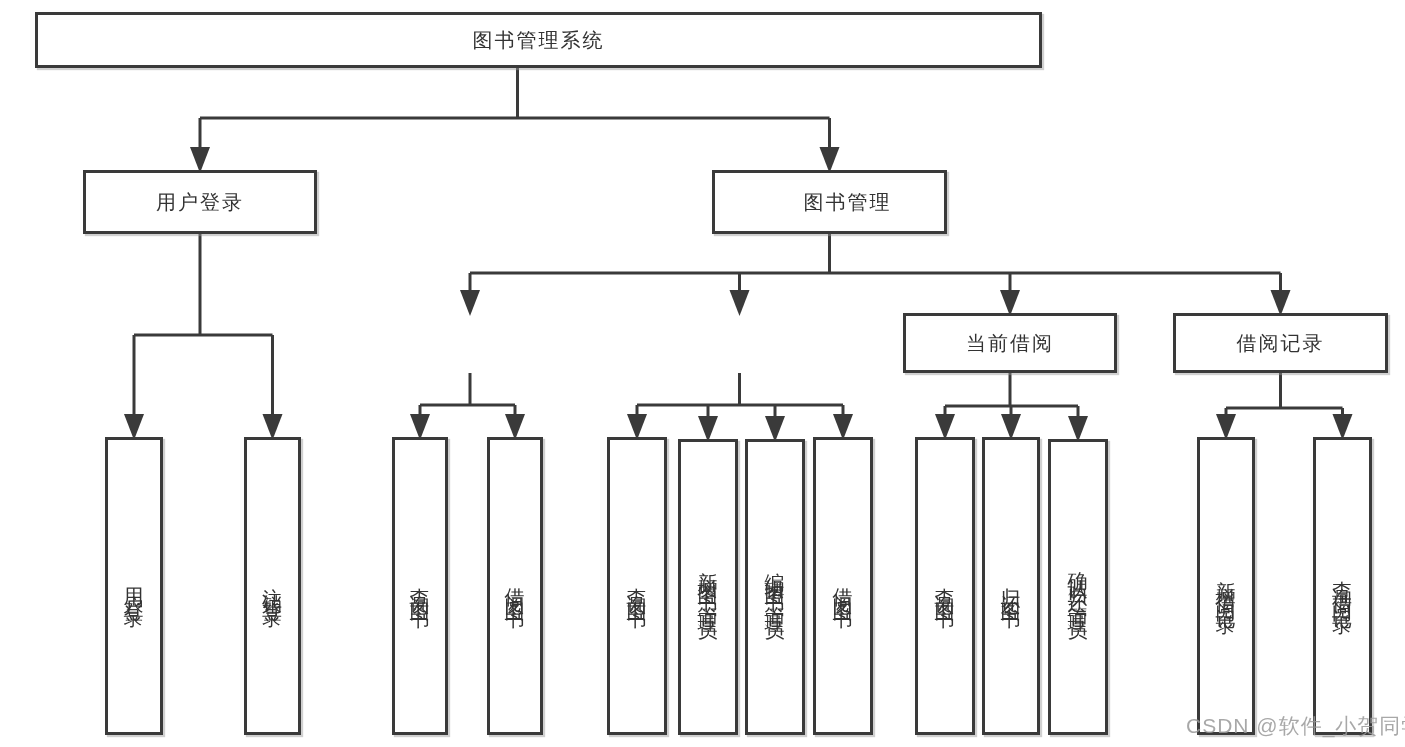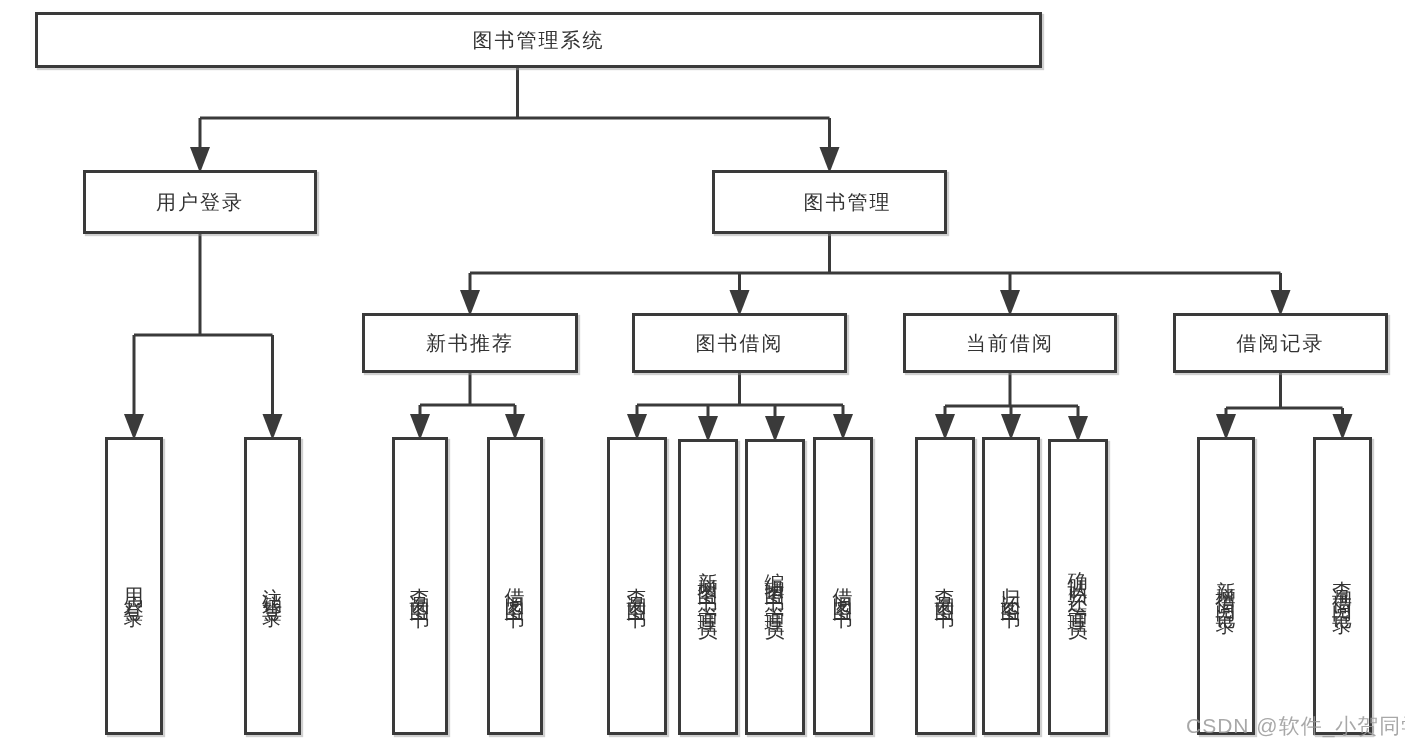--- a/index.html
+++ b/index.html
@@ -109,26 +109,20 @@
   <div id="watermark" style="color: rgb(154, 154, 154);">CSDN @软件_小贺同学</div>
 <div class="node" style="left: 14px; top: 12px; width: 1007px; height: 56px; border-color: rgb(58, 58, 58); background: rgb(255, 255, 255); color: rgb(51, 51, 51); margin-left: 21px;">
       <span class="lbl">图书管理系统</span>
     </div>
     <div class="node" style="left: 83px; top: 170px; width: 234px; height: 64px; border-color: rgb(58, 58, 58); background: rgb(255, 255, 255); color: rgb(51, 51, 51);">
       <span class="lbl">用户登录</span>
     </div>
     <div class="node" style="left: 712px; top: 170px; width: 235px; height: 64px; border-color: rgb(58, 58, 58); background: rgb(255, 255, 255); color: rgb(51, 51, 51); padding-left: 36px;">
       <span class="lbl">图书管理</span>
     </div>
-    <div class="node" style="left: 362px; top: 313px; width: 216px; height: 60px; border-color: rgb(58, 58, 58); background: rgb(255, 255, 255); color: rgb(51, 51, 51);">
-      <span class="lbl">新书推荐</span>
-    </div>
-    <div class="node" style="left: 632px; top: 313px; width: 215px; height: 60px; border-color: rgb(58, 58, 58); background: rgb(255, 255, 255); color: rgb(51, 51, 51);">
-      <span class="lbl">图书借阅</span>
-    </div>
     <div class="node" style="left: 903px; top: 313px; width: 214px; height: 60px; border-color: rgb(58, 58, 58); background: rgb(255, 255, 255); color: rgb(51, 51, 51);">
       <span class="lbl">当前借阅</span>
     </div>
     <div class="node" style="left: 1173px; top: 313px; width: 215px; height: 60px; border-color: rgb(58, 58, 58); background: rgb(255, 255, 255); color: rgb(51, 51, 51);">
       <span class="lbl">借阅记录</span>
     </div>
     <div class="node leaf" style="left: 105px; top: 437px; width: 58px; height: 298px; border-color: rgb(58, 58, 58); background: rgb(255, 255, 255); color: rgb(51, 51, 51);">
       <span class="lbl">用户登录</span>
     </div>
     <div class="node leaf" style="left: 244px; top: 437px; width: 57px; height: 298px; border-color: rgb(58, 58, 58); background: rgb(255, 255, 255); color: rgb(51, 51, 51);">

